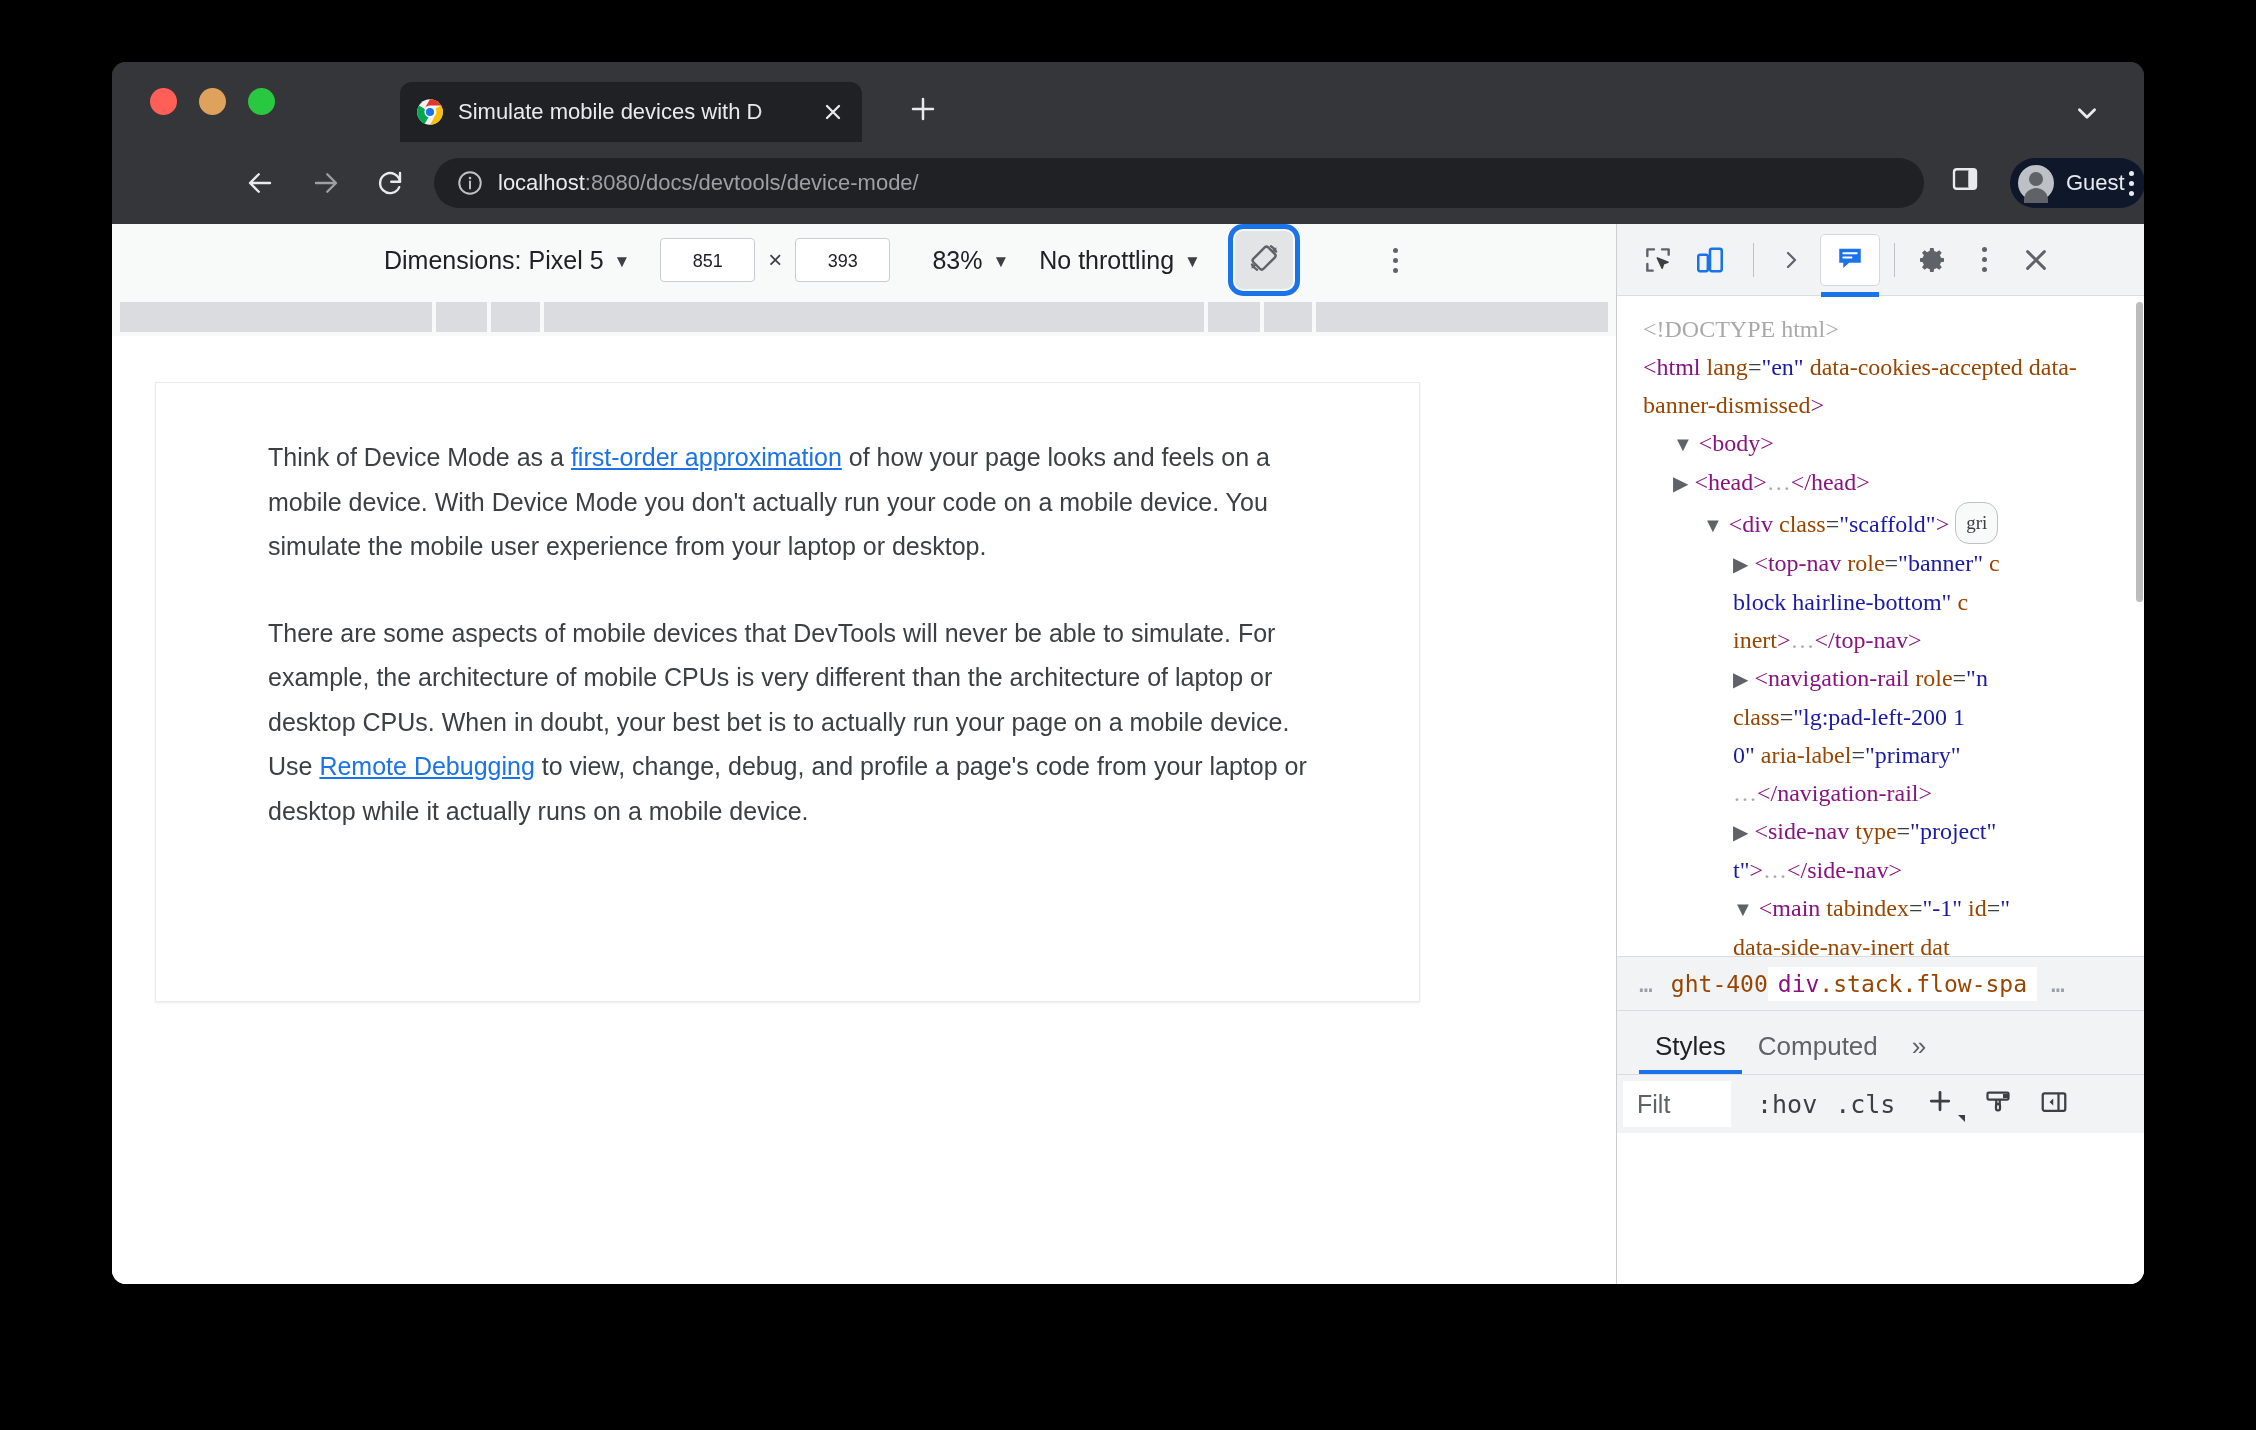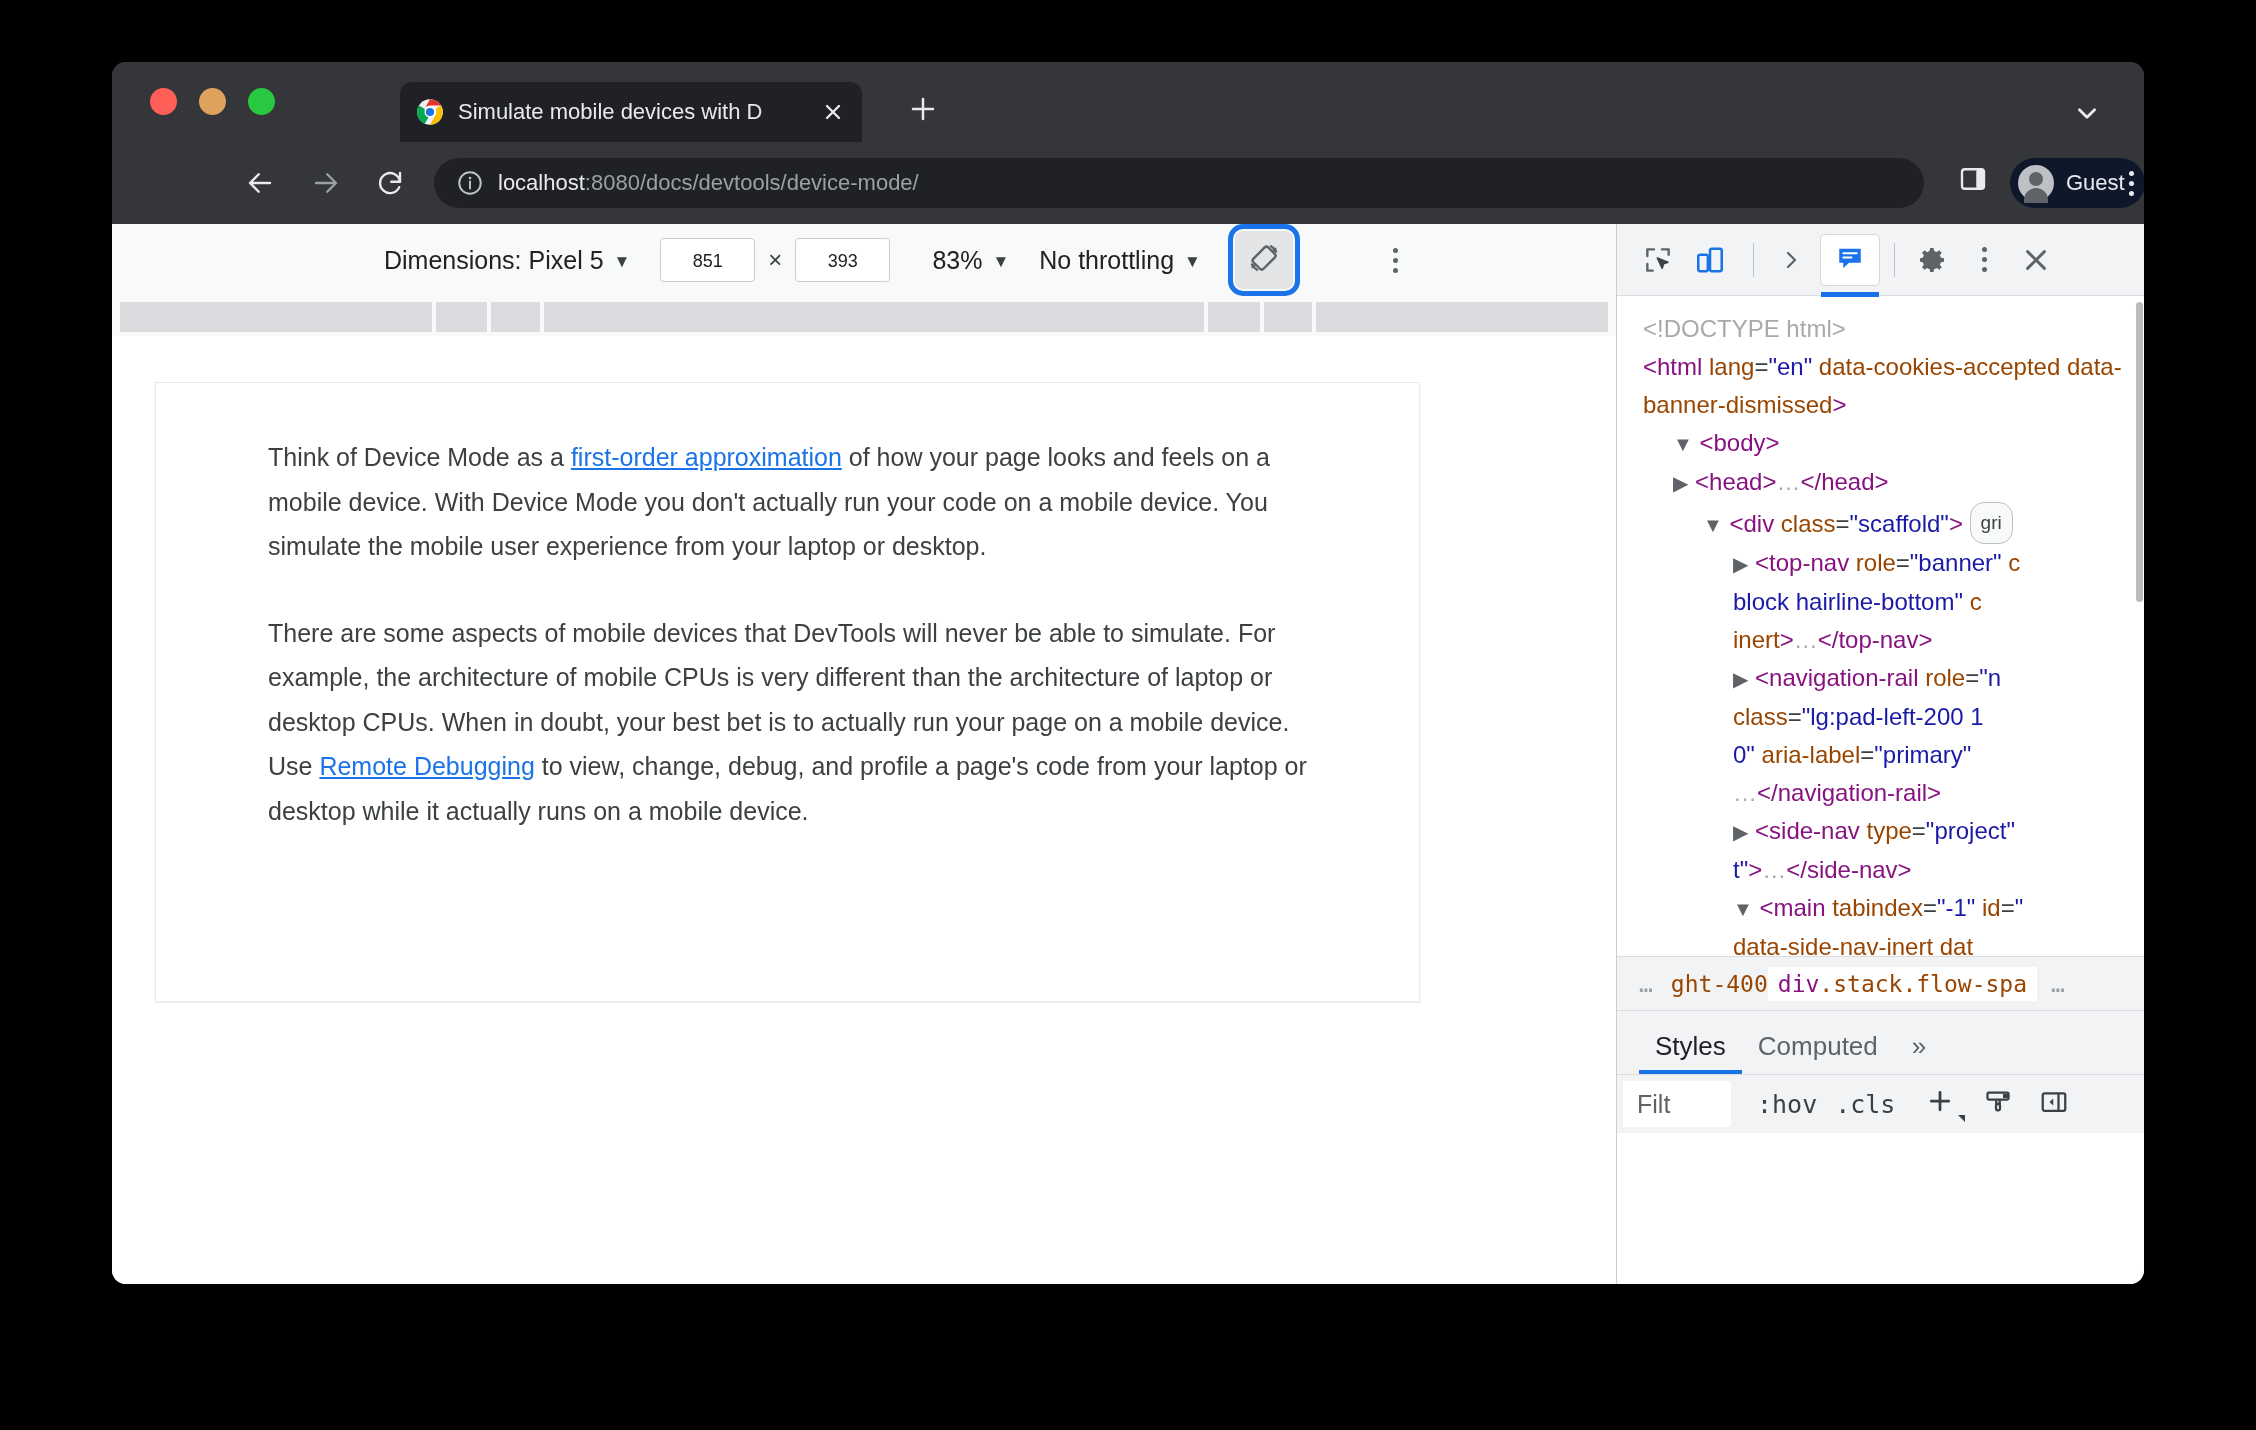--- a/index.html
+++ b/index.html
@@ -45,21 +45,21 @@
   .newtab{
     position:absolute;left:790px;top:30px;width:42px;height:42px;
     color:#e8eaed;font-size:34px;line-height:40px;text-align:center;font-weight:300;
   }
   .tabsearch{
     position:absolute;right:38px;top:32px;width:38px;height:38px;
     display:flex;align-items:center;justify-content:center;
   }
 
   
-  .navbar{position:absolute;left:0;top:80px;width:100%;height:82px;background:#35363a;text-align:right;}
+  .navbar{position:absolute;left:0;top:80px;width:100%;height:82px;background:#35363a;}
   .navbtn{
     position:absolute;top:21px;width:40px;height:40px;
     display:flex;align-items:center;justify-content:center;
   }
   .nav-back{left:128px;}
   .nav-fwd{left:194px;}
   .nav-reload{left:258px;}
   .omnibox{
     position:absolute;left:322px;top:16px;width:1490px;height:50px;
     background:#202124;border-radius:25px;display:flex;align-items:center;
@@ -143,21 +143,21 @@
   }
   .tb-icon{width:46px;height:46px;display:flex;align-items:center;justify-content:center;margin-right:6px;}
   .tb-sep{width:1px;height:34px;background:#bdc1c6;margin:0 14px;}
   .panel-tab{
     width:58px;height:50px;border:1px solid #d5d7da;border-radius:5px;background:#fff;
     display:flex;align-items:center;justify-content:center;position:relative;
   }
   .panel-underline{position:absolute;left:0;bottom:-12px;width:58px;height:5px;background:#1a73e8;}
   .dt-tree{
     position:absolute;left:0;top:72px;width:100%;height:660px;overflow:hidden;
-    font-family:Liberation Sans, sans-serif;
+    font-family:Liberation Serif, serif;
     font-size:24px;line-height:38px;padding:14px 0 14px 26px;box-sizing:border-box;
   }
   .dt-tree .row{white-space:pre-wrap;word-break:break-word;}
   .tg{color:#881280;}
   .at{color:#994500;}
   .av{color:#1a1aa6;}
   .cm{color:#a9a9a9;}
   .pl{color:#3c4043;}
   .arrow{color:#5f6368;font-size:20px;}
   .badge{

